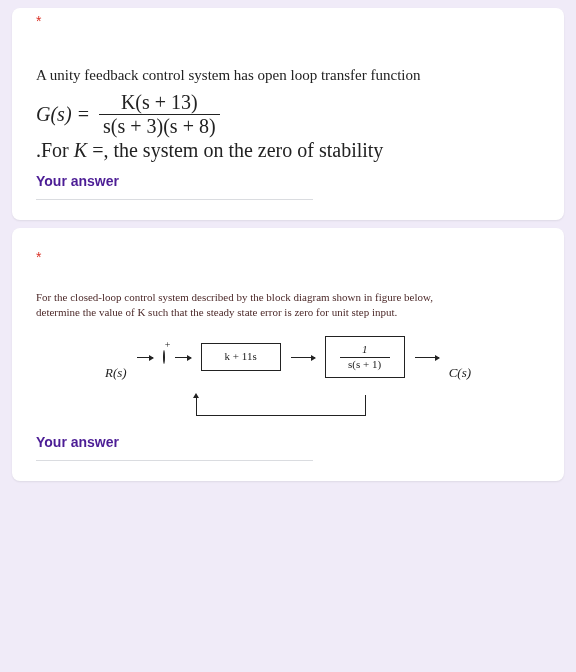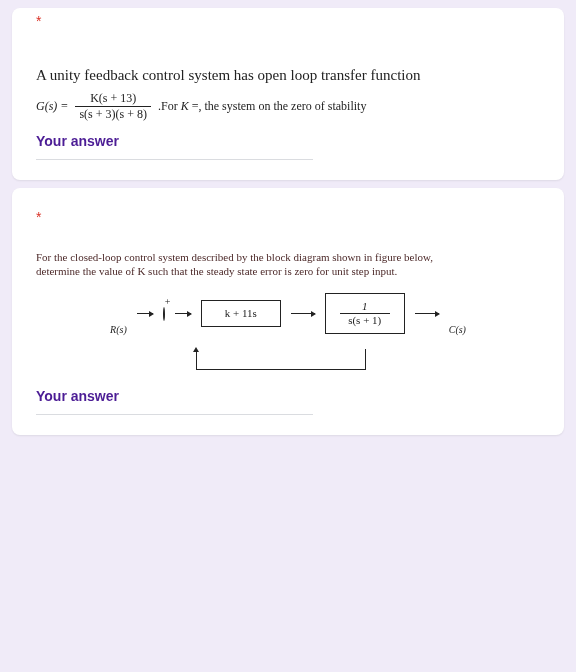--- a/index.html
+++ b/index.html
@@ -27,21 +27,21 @@
   }
   .qtext {
     color: #222;
     font-size: 15px;
     line-height: 1.5;
     margin: 10px 0 4px 0;
     font-family: Liberation Serif, serif;
   }
   .formula {
     font-family: "Times New Roman", serif;
-    font-size: 12px;
+    font-size: 20px;
     color: #222;
     margin: 4px 0 10px 0;
   }
   .frac {
     display: inline-block;
     vertical-align: middle;
     text-align: center;
     margin: 0 4px;
   }
   .frac .num { display:block; border-bottom:1px solid #222; padding:0 4px; }
@@ -86,21 +86,21 @@
   .sumnode {
     width:14px; height:14px; border:1px solid #222; border-radius:50%;
     position:relative;
   }
   .arrow { border-top:1px solid #222; width:24px; position:relative; }
   .arrow::after {
     content:""; position:absolute; right:-1px; top:-3px;
     border-left:5px solid #222; border-top:3px solid transparent; border-bottom:3px solid transparent;
   }
   .arrow.short { width:16px; }
-  .fblabel { font-style:italic; font-size:10px;margin-top:32px; }
+  .fblabel { font-style:italic; font-size:13px;margin-top:32px; }
   .feedbackline {
     position:relative; width:260px; height:28px; margin:-6px auto 0 auto;
   }
   .feedbackline .h1 { position:absolute; right:52px; top:0; width:1px; height:20px; background:#222; }
   .feedbackline .h2 { position:absolute; left:38px; top:0; width:1px; height:20px; background:#222; }
   .feedbackline .h3 { position:absolute; left:38px; top:20px; right:52px; height:1px; background:#222; }
   .feedbackline .arrup {
     position:absolute; left:35px; top:-2px;
     border-bottom:5px solid #222; border-left:3px solid transparent; border-right:3px solid transparent;
   }

